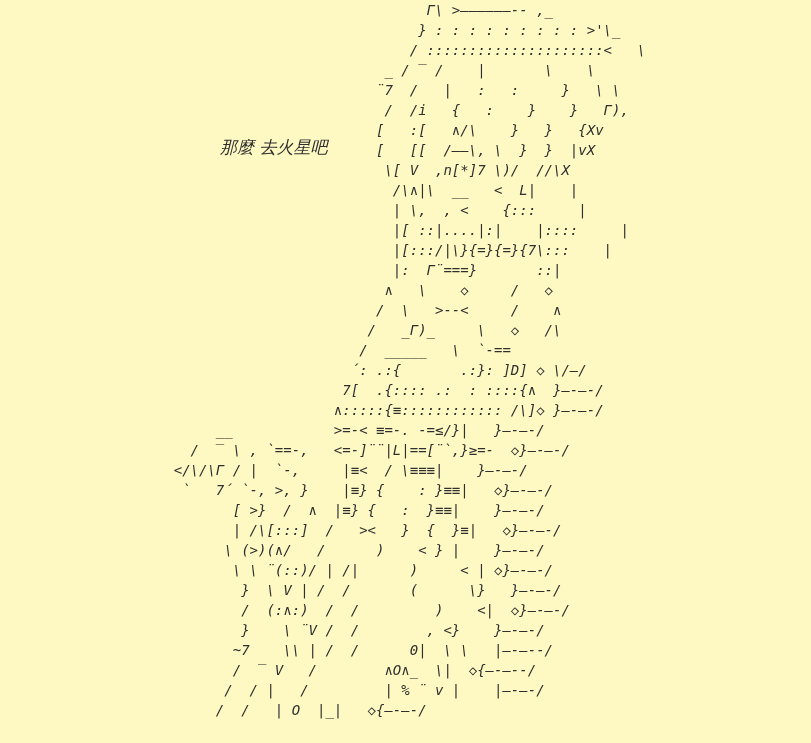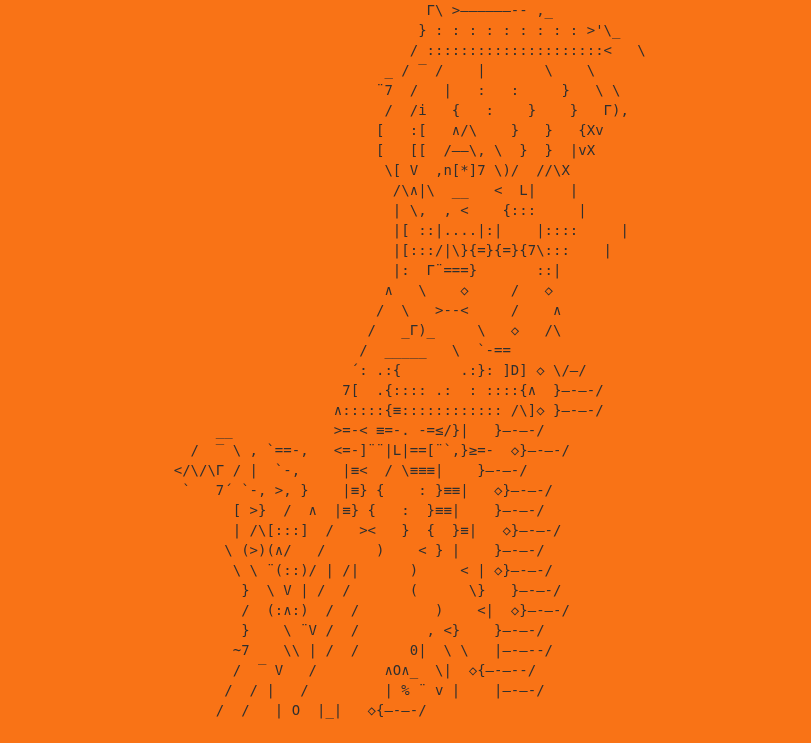--- a/index.html
+++ b/index.html
@@ -4,22 +4,23 @@
 <style>
   html, body {
     margin: 0;
     padding: 0;
     background: #ffffff;
   }
   .page {
     position: relative;
     width: 811px;
     height: 743px;
-    background: #f97316;
+    background: #fef9c3;
     overflow: hidden;
+    font-style: italic;
   }
   .dialogue {
     position: absolute;
     font-family: "DejaVu Sans", "Liberation Sans", sans-serif;
     font-size: 17px;
     color: #2f2f2f;
     white-space: nowrap;
   }
   .dialogue-1 { top: 136px; left: 220px; }
   .dialogue-2 { top: 224px; left: 158px; }
@@ -68,13 +69,14 @@
            | /\[:::]  /   &gt;&lt;   }  {  }≡|   ◇}―-―-/
           \ (&gt;)(∧/   /      )    &lt; } |    }―-―-/
            \ \ ¨(::)/ | /|      )     &lt; | ◇}―-―-/
             }  \ V | /  /       (      \}   }―-―-/
             /  (:∧:)  /  /         )    &lt;|  ◇}―-―-/
             }    \ ¨V /  /        , &lt;}    }―-―-/
            ~7    \\ | /  /      0|  \ \   |―-―--/
            /  ‾ V   /        ∧O∧_  \|  ◇{―-―--/
           /  / |   /         | % ¨ v |    |―-―-/
          /  /   | O  |_|   ◇{―-―-/</pre>
+  <div class="dialogue dialogue-1">那麼 去火星吧</div>
 </div>
 
 </body></html>

